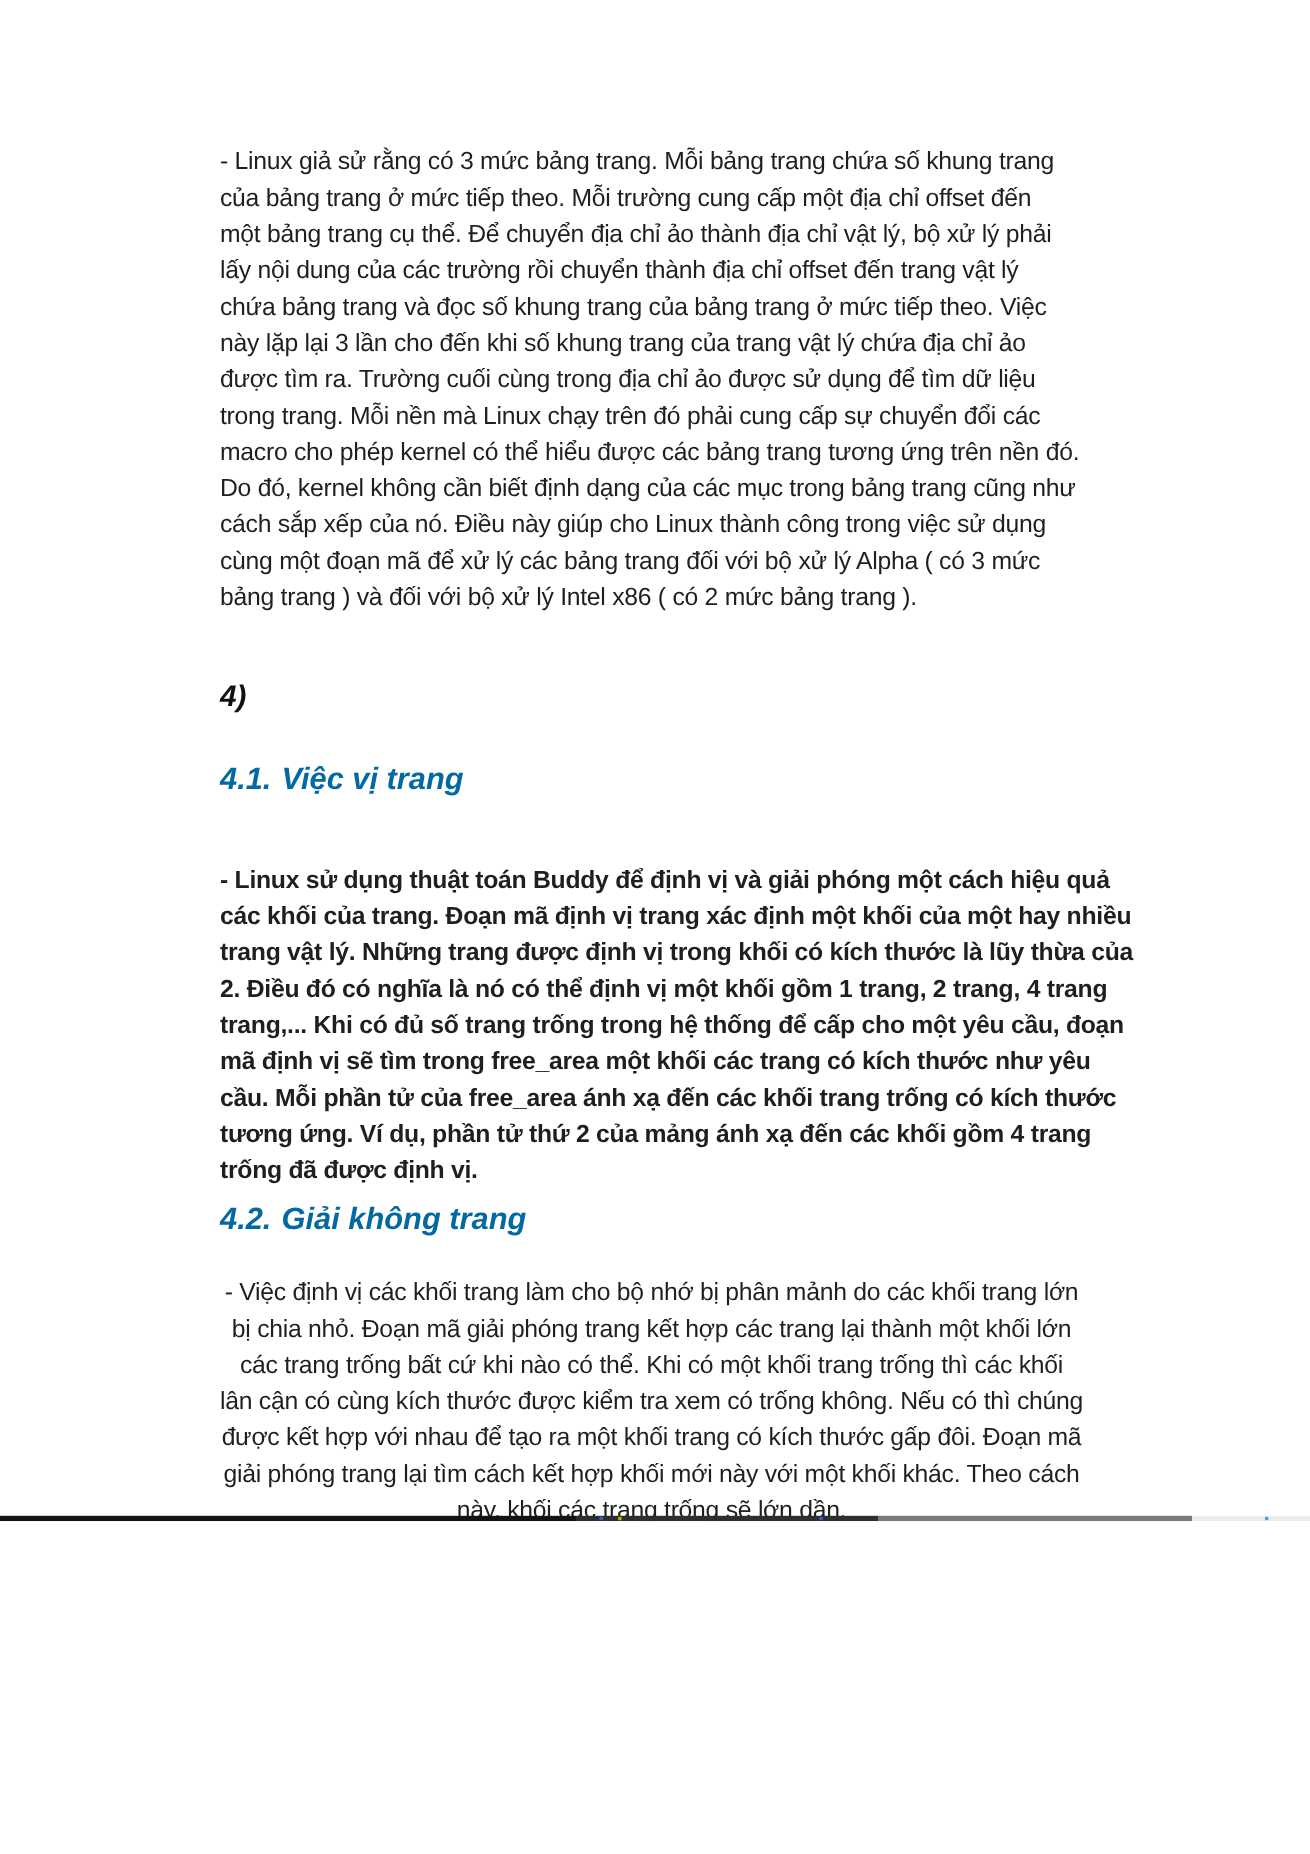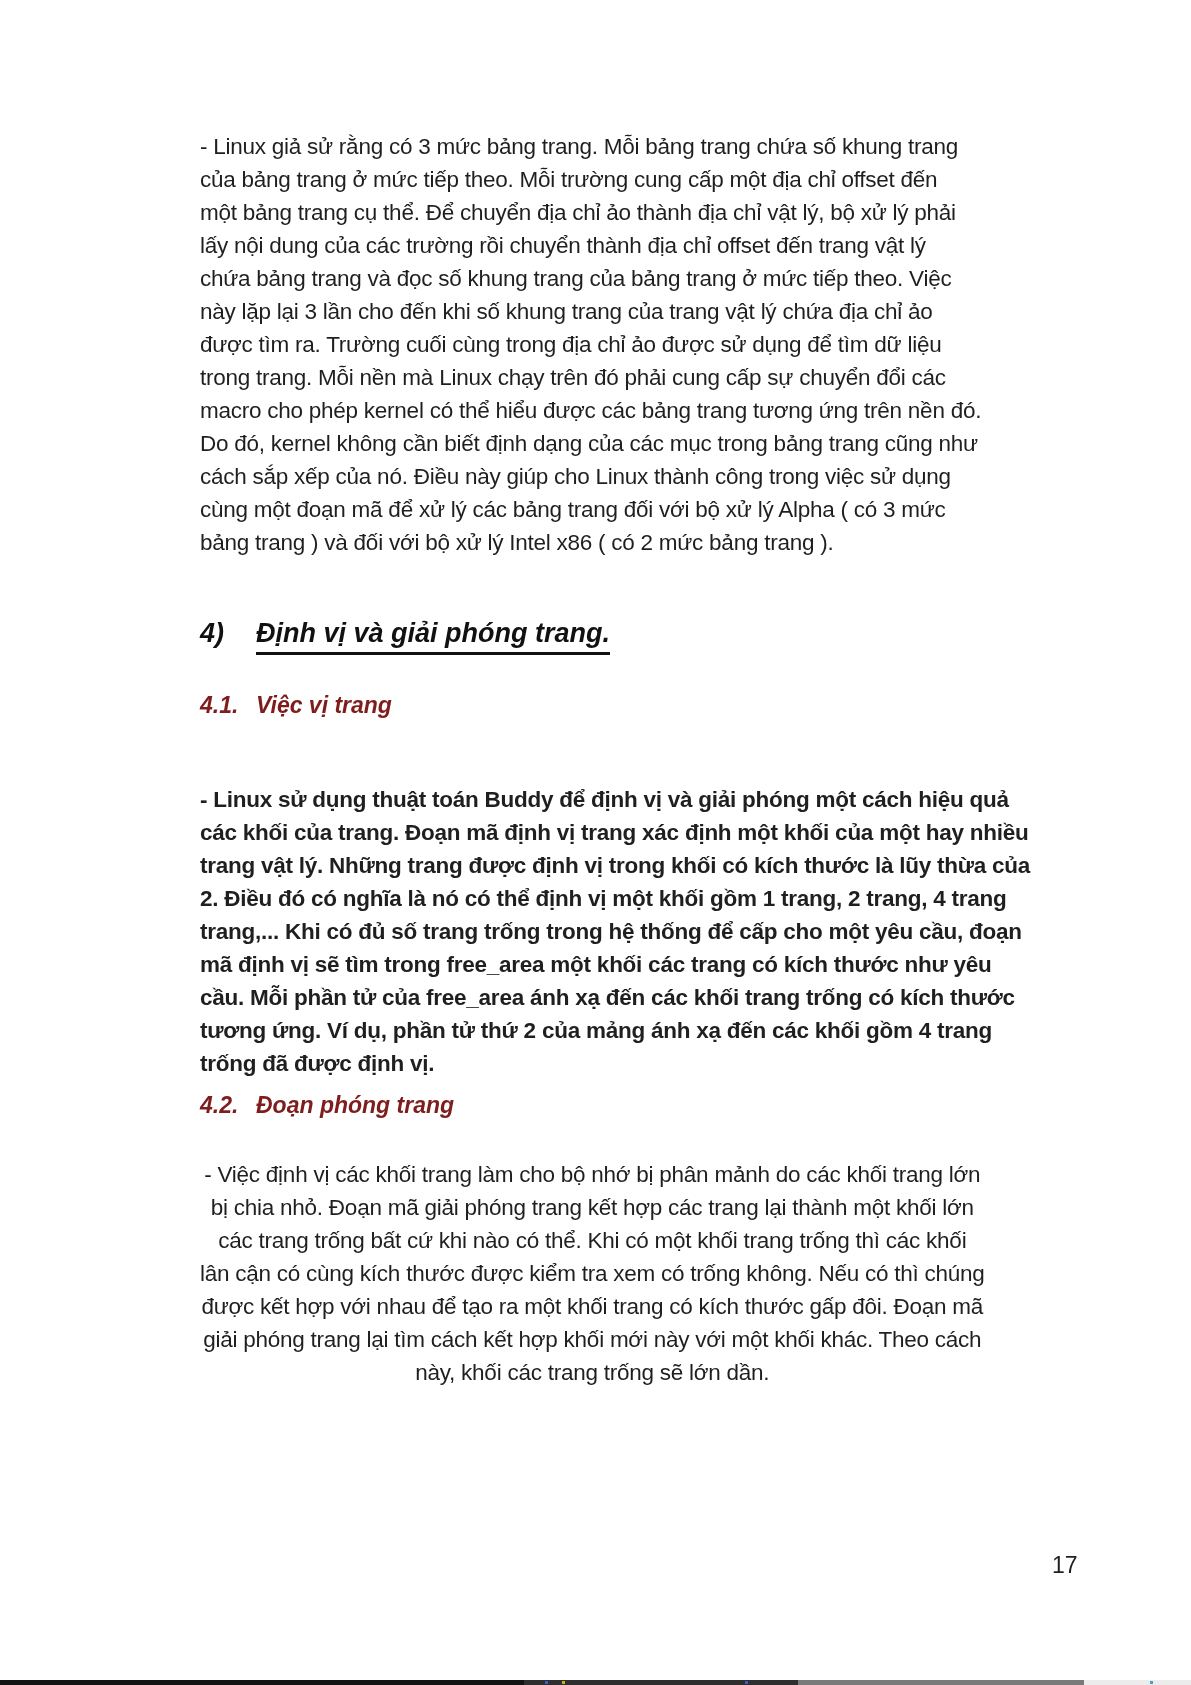--- a/index.html
+++ b/index.html
@@ -3,21 +3,21 @@
 <meta charset="utf-8">
 <style>
   html, body {
     margin: 0;
     padding: 0;
     background: #ffffff;
   }
   .page {
     position: relative;
     width: 1191px;
-    height: 1685px;
+    height: 1383px;
     background: #ffffff;
     overflow: hidden;
     font-family: "Liberation Sans", sans-serif;
     color: #1f1f1f;
   }
   .body-text {
     position: absolute;
     left: 200px;
     font-size: 22.5px;
     line-height: 33px;
@@ -46,24 +46,24 @@
   }
   .heading-main .sec-title {
     border-bottom: 3px solid #111111;
     padding-bottom: 3px;
   }
   .heading-sub {
     position: absolute;
     left: 200px;
     display: flex;
     align-items: baseline;
-    font-size: 23px;
+    font-size: 28px;
     font-weight: bold;
     font-style: italic;
-    color: #7f1d1d;
+    color: #0369a1;
   }
   .sub-41 { top: 692px; }
   .sub-42 { top: 1092px; justify-content: center; }
   .heading-sub .sec-num {
     width: 56px;
     flex: 0 0 56px;
   }
   .page-number {
     position: absolute;
     left: 1052px;
@@ -108,41 +108,40 @@
 được tìm ra. Trường cuối cùng trong địa chỉ ảo được sử dụng để tìm dữ liệu
 trong trang. Mỗi nền mà Linux chạy trên đó phải cung cấp sự chuyển đổi các
 macro cho phép kernel có thể hiểu được các bảng trang tương ứng trên nền đó.
 Do đó, kernel không cần biết định dạng của các mục trong bảng trang cũng như
 cách sắp xếp của nó. Điều này giúp cho Linux thành công trong việc sử dụng
 cùng một đoạn mã để xử lý các bảng trang đối với bộ xử lý Alpha ( có 3 mức
 bảng trang ) và đối với bộ xử lý Intel x86 ( có 2 mức bảng trang ).</div>
 
   <div class="heading-main">
     <span class="sec-num">4)</span>
-    <span class="sec-title">Định vị và giải phóng trang.</span>
   </div>
 
   <div class="heading-sub sub-41">
     <span class="sec-num">4.1.</span>
     <span class="sec-title-sub">Việc vị trang</span>
   </div>
 
   <div class="body-text para-41">- Linux sử dụng thuật toán Buddy để định vị và giải phóng một cách hiệu quả
 các khối của trang. Đoạn mã định vị trang xác định một khối của một hay nhiều
 trang vật lý. Những trang được định vị trong khối có kích thước là lũy thừa của
 2. Điều đó có nghĩa là nó có thể định vị một khối gồm 1 trang, 2 trang, 4 trang
 trang,... Khi có đủ số trang trống trong hệ thống để cấp cho một yêu cầu, đoạn
 mã định vị sẽ tìm trong free_area một khối các trang có kích thước như yêu
 cầu. Mỗi phần tử của free_area ánh xạ đến các khối trang trống có kích thước
 tương ứng. Ví dụ, phần tử thứ 2 của mảng ánh xạ đến các khối gồm 4 trang
 trống đã được định vị.</div>
 
   <div class="heading-sub sub-42">
     <span class="sec-num">4.2.</span>
-    <span class="sec-title-sub">Đoạn phóng trang</span>
+    <span class="sec-title-sub">Giải không trang</span>
   </div>
 
   <div class="body-text para-42">- Việc định vị các khối trang làm cho bộ nhớ bị phân mảnh do các khối trang lớn
 bị chia nhỏ. Đoạn mã giải phóng trang kết hợp các trang lại thành một khối lớn
 các trang trống bất cứ khi nào có thể. Khi có một khối trang trống thì các khối
 lân cận có cùng kích thước được kiểm tra xem có trống không. Nếu có thì chúng
 được kết hợp với nhau để tạo ra một khối trang có kích thước gấp đôi. Đoạn mã
 giải phóng trang lại tìm cách kết hợp khối mới này với một khối khác. Theo cách
 này, khối các trang trống sẽ lớn dần.</div>
 

